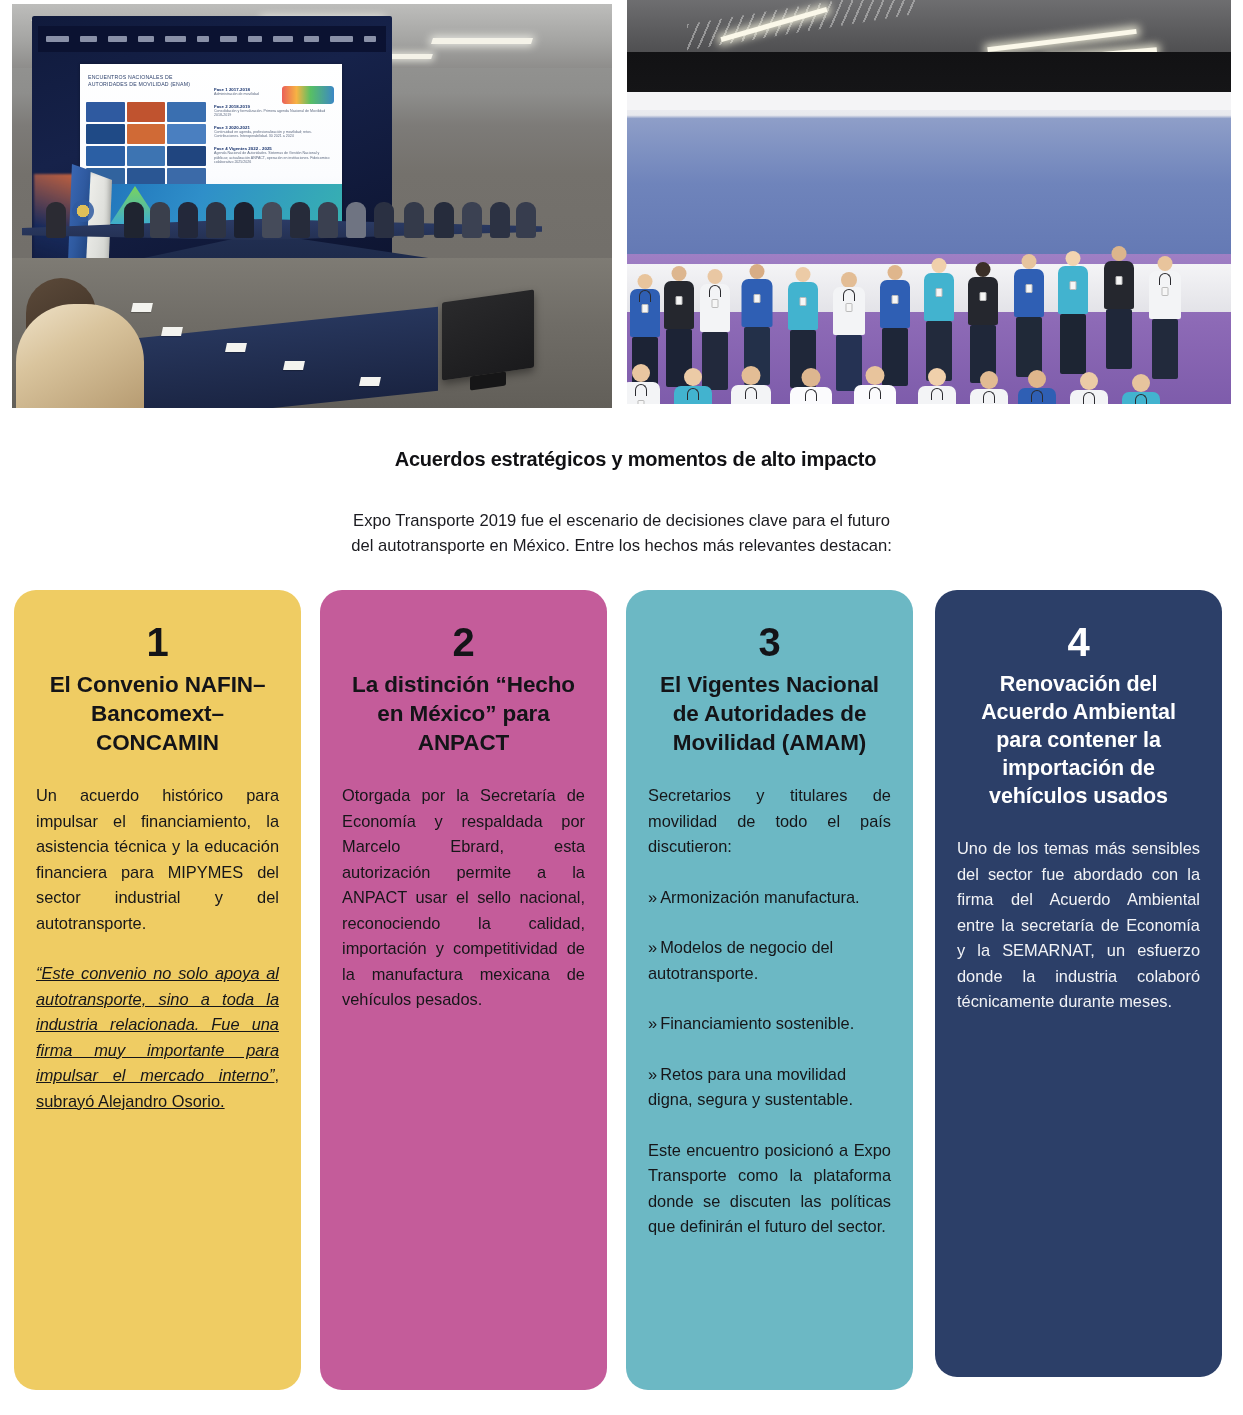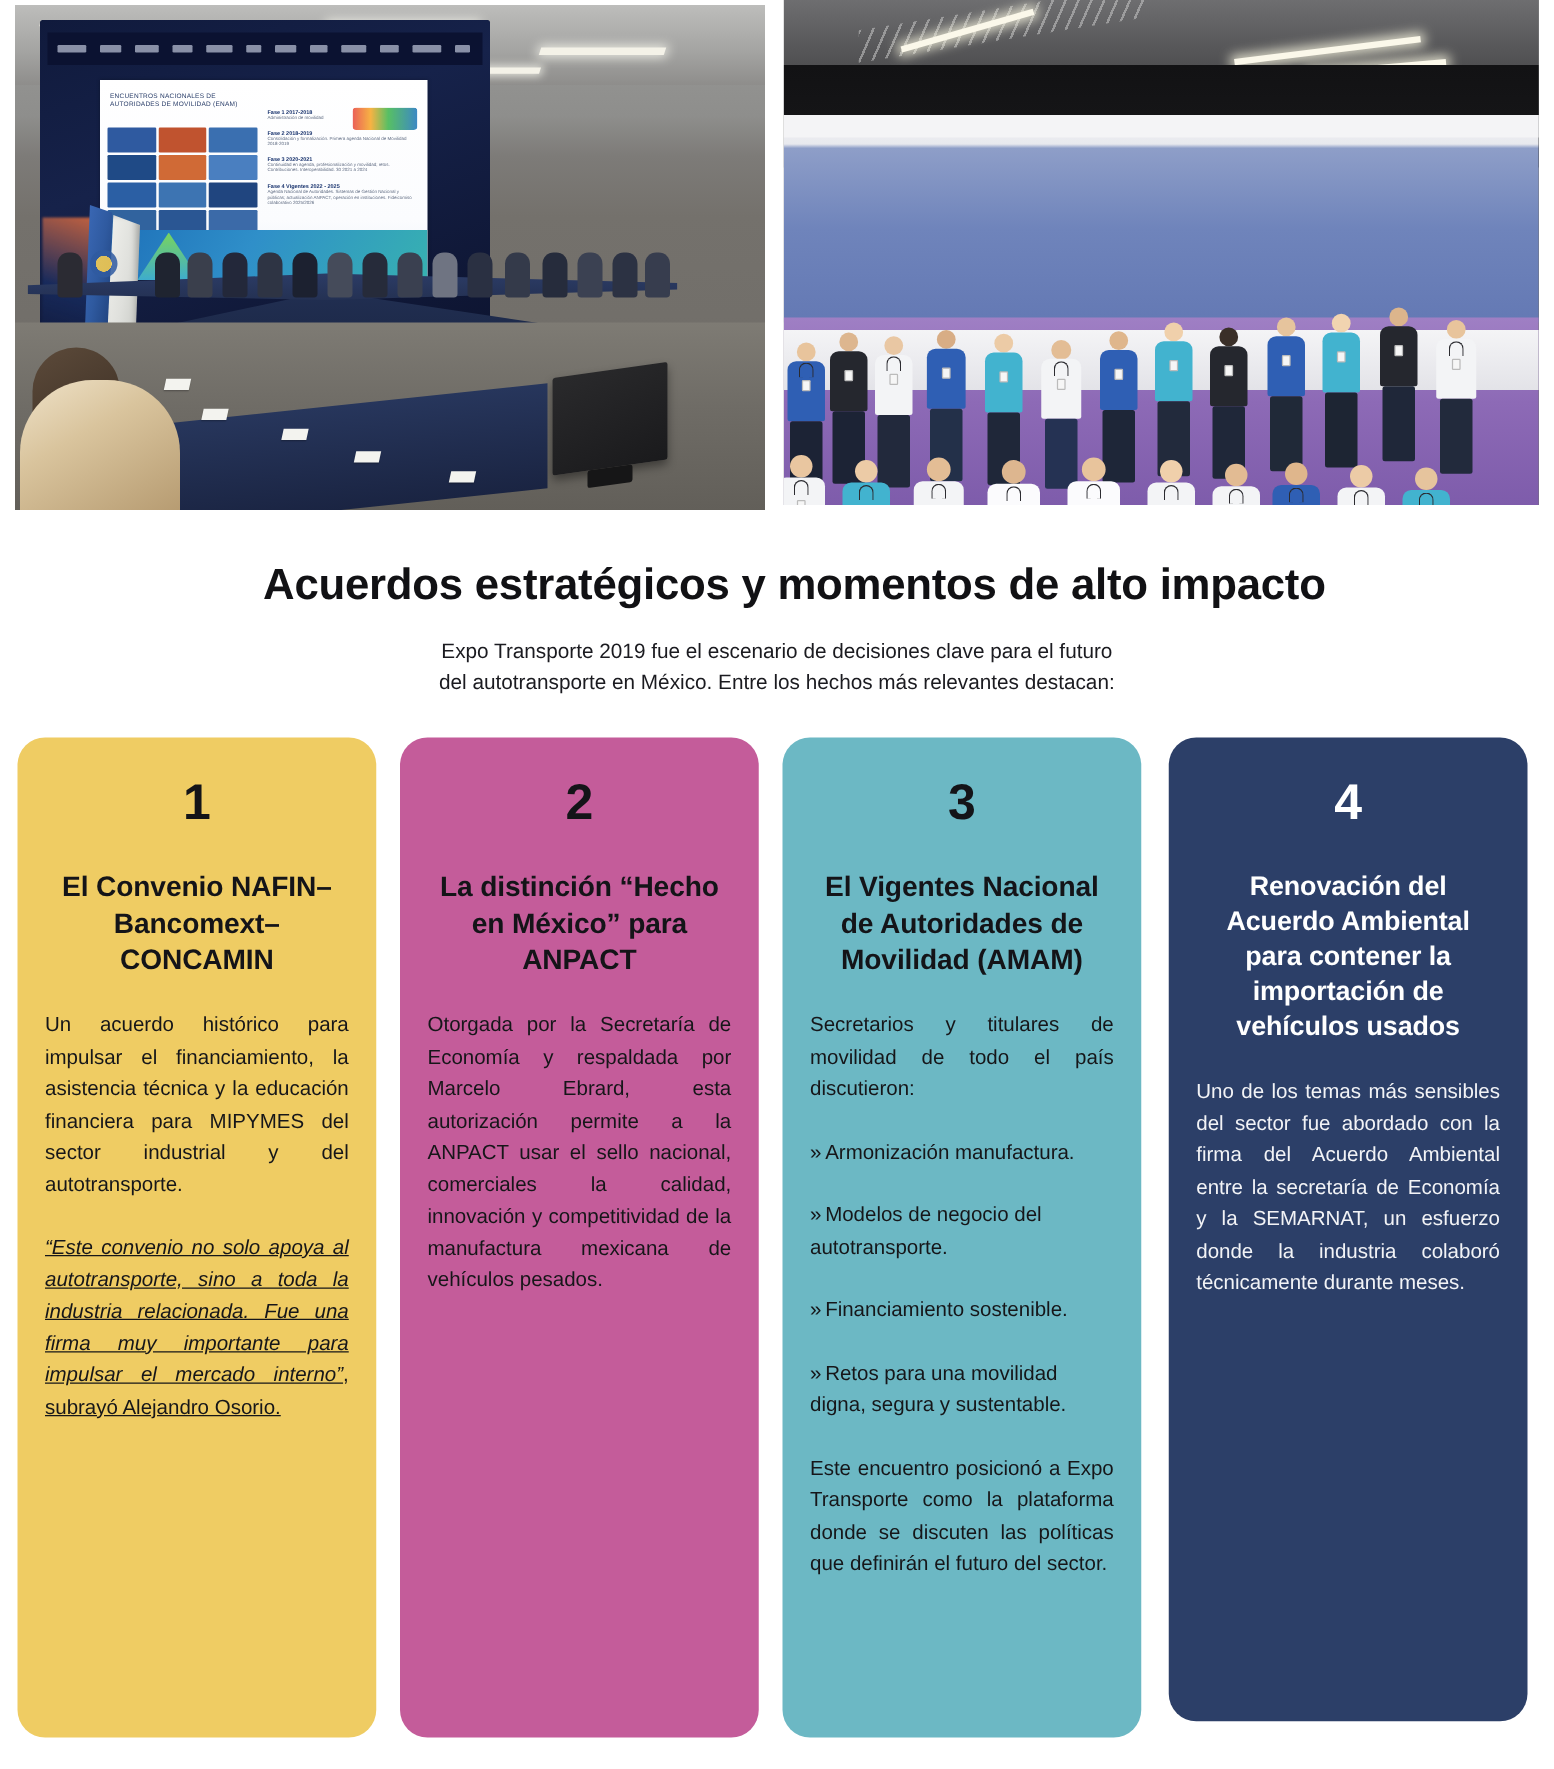--- a/index.html
+++ b/index.html
@@ -224,21 +224,21 @@
   .pp .torso { position:absolute; left:50%; transform:translateX(-50%); border-radius: 7px 7px 2px 2px; }
   .pp .legs  { position:absolute; left:50%; transform:translateX(-50%); border-radius: 2px; }
   .pp .badge { position:absolute; left:50%; transform:translateX(-50%); width: 7px; height: 9px; background:#f6f6f6; border:.5px solid #bbb; border-radius:1px; }
   .pp .lany  { position:absolute; left:50%; transform:translateX(-50%); width: 12px; height: 12px; border:1.4px solid #2b2b30; border-bottom:none; border-radius: 6px 6px 0 0; }
 
   
   .headline {
     position: absolute; left: 0; top: 448px; width: 1243px; text-align: center;
   }
   .headline h1 {
-    font-size: 35px;
+    font-size: 20px;
     font-weight: 700;
     letter-spacing: -0.2px;
     color: #111114;
     padding-left: 28px;
   }
   .intro {
     position: absolute; left: 0; top: 508px; width: 1243px; text-align: center;
   }
   .intro p {
     font-size: 16.6px;
@@ -275,21 +275,21 @@
   }
   .card-4 .card-num { color: #ffffff; }
 
   .card-title {
     text-align: center;
     font-size: 22.5px;
     font-weight: 700;
     line-height: 29px;
     letter-spacing: -0.1px;
     color: #141418;
-    margin-top: 33px;
+    margin-top: 8px;
   }
   .card-4 .card-title { color: #ffffff; font-size: 21.5px; line-height: 28px; }
 
   .card-body {
     margin-top: 26px;
     font-size: 16.4px;
     line-height: 25.5px;
     color: #161619;
     text-align: justify;
     text-justify: inter-word;
@@ -597,21 +597,21 @@
       <div class="card-body">
         <p>Un acuerdo histórico para impulsar el financiamiento, la asistencia técnica y la educación financiera para MIPYMES del sector industrial y del autotransporte.</p>
         <p class="quote"><span>“Este convenio no solo apoya al autotransporte, sino a toda la industria relacionada. Fue una firma muy importante para impulsar el mercado interno”</span><span class="attrib">, subrayó Alejandro Osorio.</span></p>
       </div>
     </div>
 
     <div class="card card-2">
       <div class="card-num">2</div>
       <div class="card-title">La distinción “Hecho en México” para ANPACT</div>
       <div class="card-body">
-        <p>Otorgada por la Secretaría de Economía y respaldada por Marcelo Ebrard, esta autorización permite a la ANPACT usar el sello nacional, comerciales la calidad, innovación y competitividad de la manufactura mexicana de vehículos pesados.</p>
+        <p>Otorgada por la Secretaría de Economía y respaldada por Marcelo Ebrard, esta autorización permite a la ANPACT usar el sello nacional, reconociendo la calidad, importación y competitividad de la manufactura mexicana de vehículos pesados.</p>
       </div>
     </div>
 
     <div class="card card-3">
       <div class="card-num">3</div>
       <div class="card-title">El Vigentes Nacional de Autoridades de Movilidad (AMAM)</div>
       <div class="card-body">
         <p class="just">Secretarios y titulares de movilidad de todo el país discutieron:</p>
         <p class="bullet"><i class="chev">»</i><span>Armonización manufactura.</span></p>
         <p class="bullet"><i class="chev">»</i><span>Modelos de negocio del autotransporte.</span></p>

